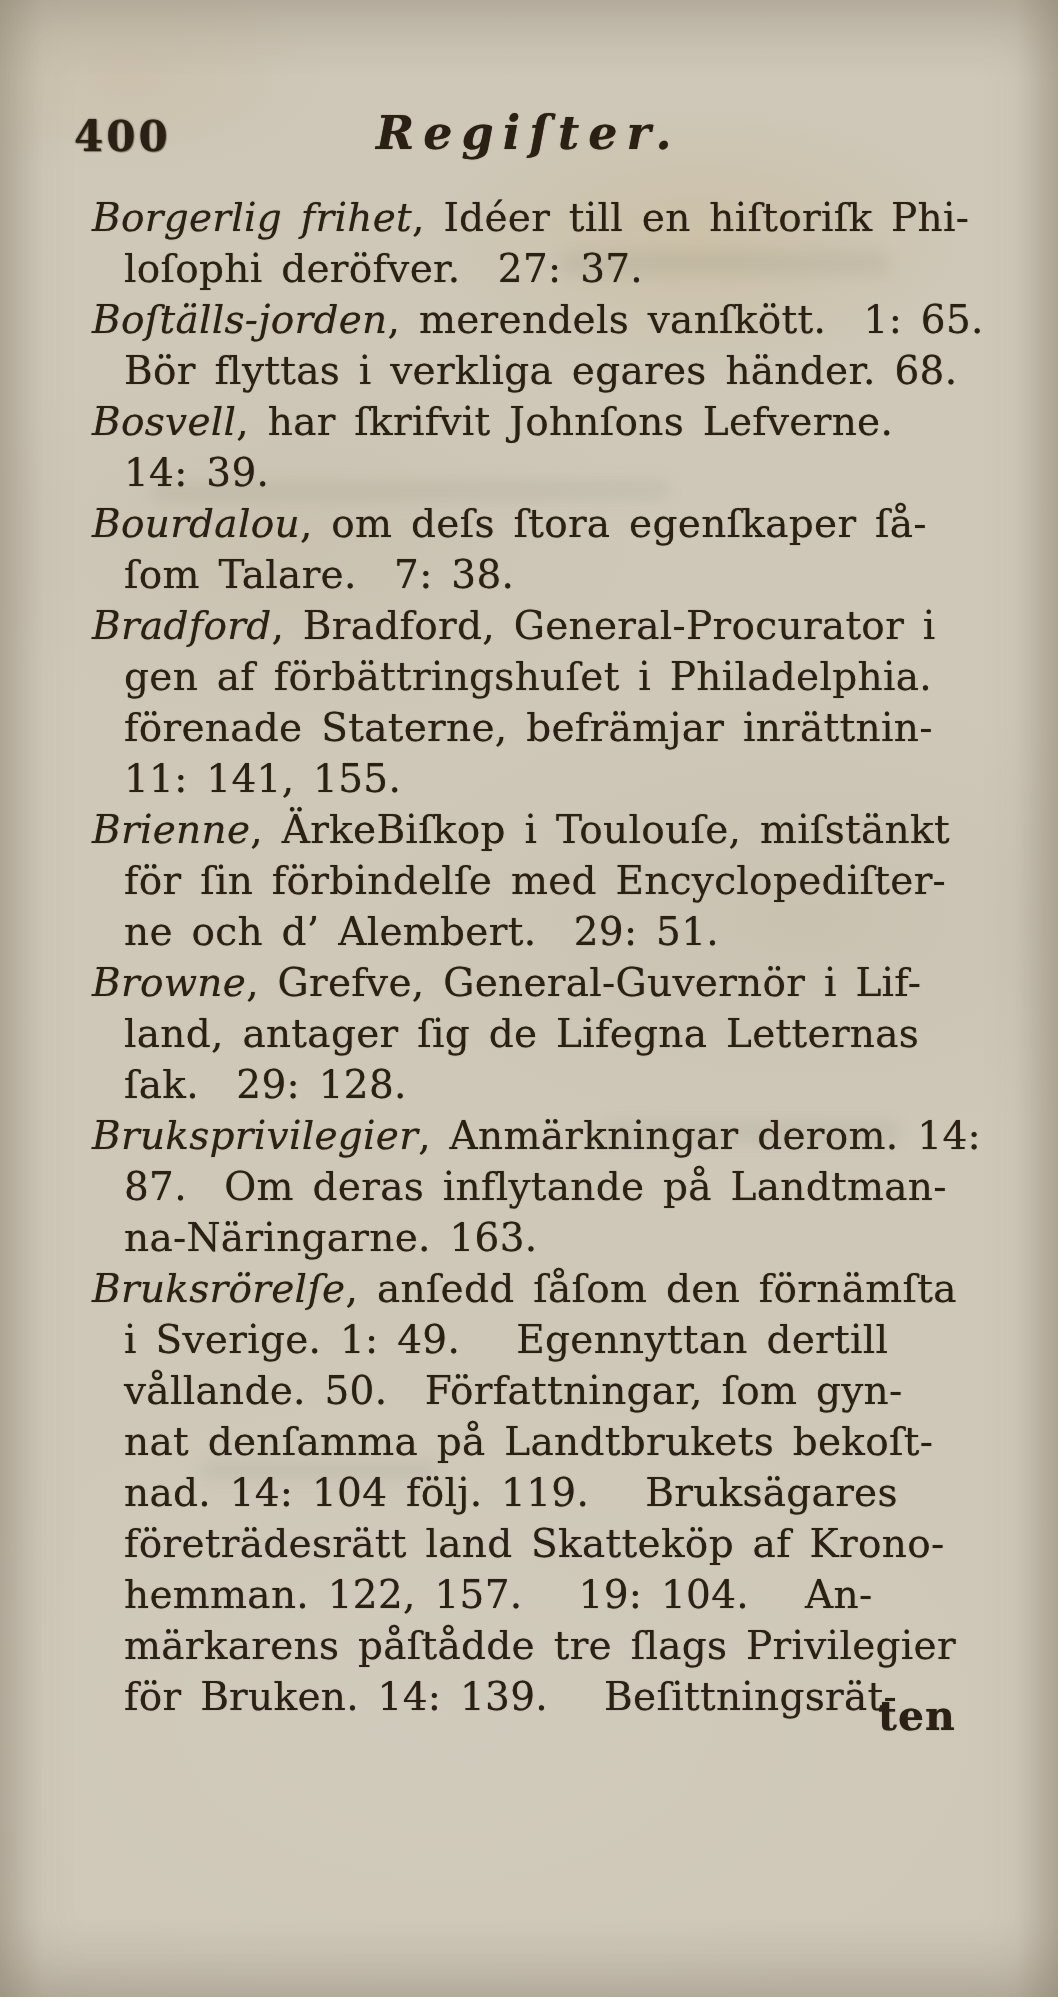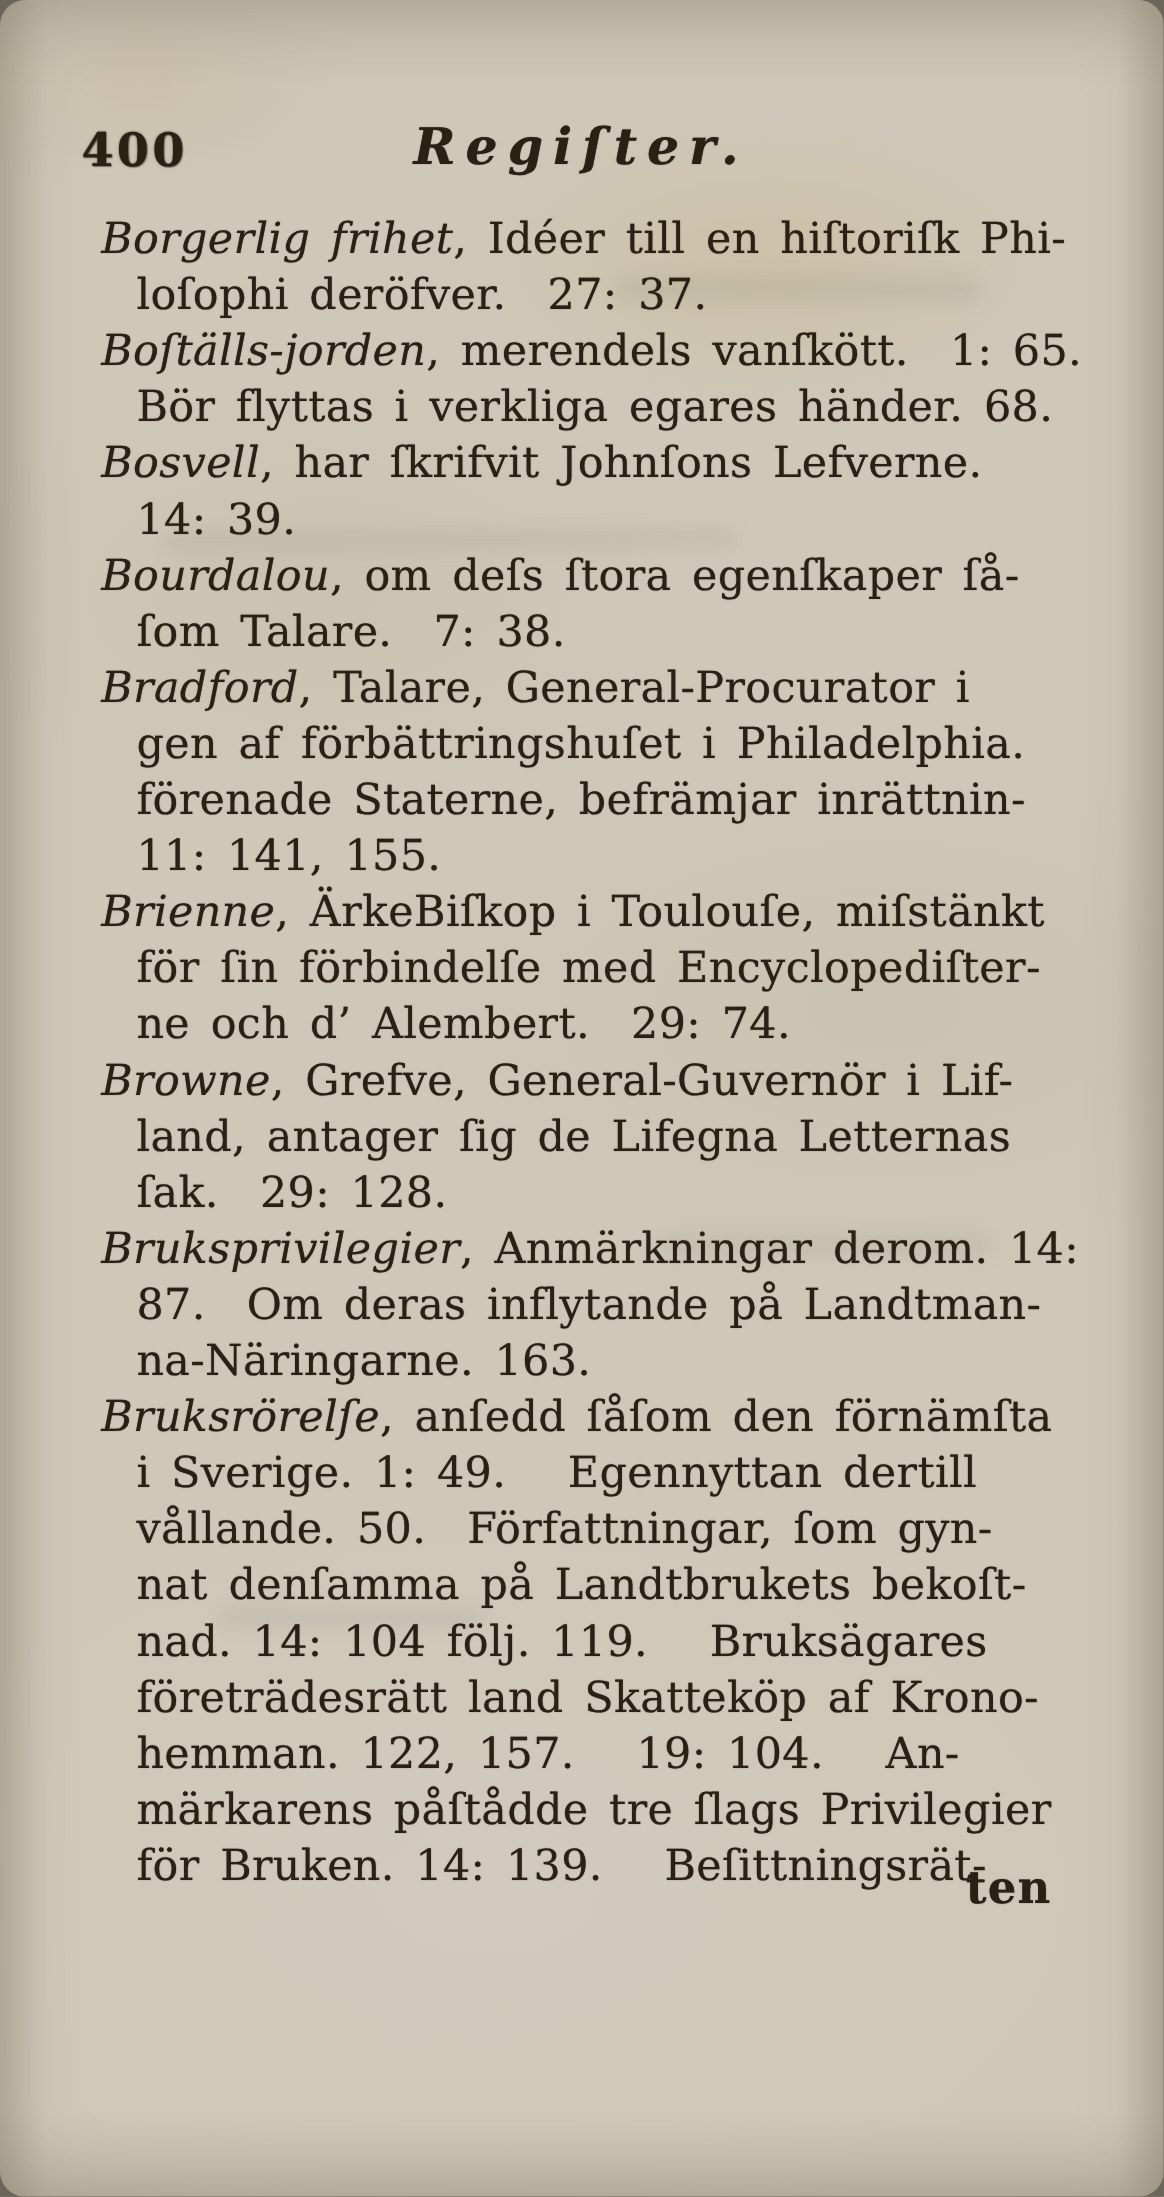--- a/index.html
+++ b/index.html
@@ -19,21 +19,20 @@
     background:
       radial-gradient(ellipse 420px 210px at 66% 12%, rgba(196,175,128,0.30), rgba(196,175,128,0) 70%),
       radial-gradient(ellipse 520px 280px at 28% 27%, rgba(183,168,138,0.18), rgba(183,168,138,0) 70%),
       radial-gradient(ellipse 620px 320px at 76% 46%, rgba(170,158,128,0.14), rgba(170,158,128,0) 72%),
       radial-gradient(ellipse 760px 460px at 42% 86%, rgba(214,209,196,0.30), rgba(214,209,196,0) 75%),
       radial-gradient(ellipse 300px 140px at 12% 4%, rgba(189,170,135,0.25), rgba(189,170,135,0) 70%),
       linear-gradient(90deg, rgba(105,92,68,0.16) 0%, rgba(105,92,68,0) 4%, rgba(105,92,68,0) 96%, rgba(105,92,68,0.18) 100%),
       linear-gradient(0deg, rgba(105,92,68,0.12) 0%, rgba(105,92,68,0) 4%, rgba(105,92,68,0) 96%, rgba(105,92,68,0.10) 100%),
       #cfc8b9;
     box-shadow: inset 0 0 70px rgba(74,62,42,0.28);
-    border-radius: 23px;
   }
   
   .showthrough {
     position: absolute;
     background: rgba(122,115,96,0.10);
     filter: blur(7px);
     border-radius: 10px;
     pointer-events: none;
   }
   #st1 { left: 560px; top: 250px;  width: 330px; height: 26px; }
@@ -112,27 +111,27 @@
 
   <div id="index-entries">
       <div class="line"><span class="term">Borgerlig frihet</span><span>, Idéer till en hiſtoriſk Phi-</span></div>
       <div class="line indent"><span>loſophi deröfver.  27: 37.</span></div>
       <div class="line"><span class="term">Boſtälls-jorden</span><span>, merendels vanſkött.  1: 65.</span></div>
       <div class="line indent"><span>Bör flyttas i verkliga egares händer. 68.</span></div>
       <div class="line"><span class="term">Bosvell</span><span>, har ſkrifvit Johnſons Lefverne.</span></div>
       <div class="line indent"><span>14: 39.</span></div>
       <div class="line"><span class="term">Bourdalou</span><span>, om deſs ſtora egenſkaper ſå-</span></div>
       <div class="line indent"><span>ſom Talare.  7: 38.</span></div>
-      <div class="line"><span class="term">Bradford</span><span>, Talare, General-Procurator i</span></div>
+      <div class="line"><span class="term">Bradford</span><span>, Bradford, General-Procurator i</span></div>
       <div class="line indent"><span>gen af förbättringshuſet i Philadelphia.</span></div>
       <div class="line indent"><span>förenade Staterne, befrämjar inrättnin-</span></div>
       <div class="line indent"><span>11: 141, 155.</span></div>
       <div class="line"><span class="term">Brienne</span><span>, ÄrkeBiſkop i Toulouſe, miſstänkt</span></div>
       <div class="line indent"><span>för ſin förbindelſe med Encyclopediſter-</span></div>
-      <div class="line indent"><span>ne och d’ Alembert.  29: 74.</span></div>
+      <div class="line indent"><span>ne och d’ Alembert.  29: 51.</span></div>
       <div class="line"><span class="term">Browne</span><span>, Grefve, General-Guvernör i Lif-</span></div>
       <div class="line indent"><span>land, antager ſig de Lifegna Letternas</span></div>
       <div class="line indent"><span>ſak.  29: 128.</span></div>
       <div class="line"><span class="term">Bruksprivilegier</span><span>, Anmärkningar derom. 14:</span></div>
       <div class="line indent"><span>87.  Om deras inflytande på Landtman-</span></div>
       <div class="line indent"><span>na-Näringarne. 163.</span></div>
       <div class="line"><span class="term">Bruksrörelſe</span><span>, anſedd ſåſom den förnämſta</span></div>
       <div class="line indent"><span>i Sverige. 1: 49.   Egennyttan dertill</span></div>
       <div class="line indent"><span>vållande. 50.  Författningar, ſom gyn-</span></div>
       <div class="line indent"><span>nat denſamma på Landtbrukets bekoſt-</span></div>

